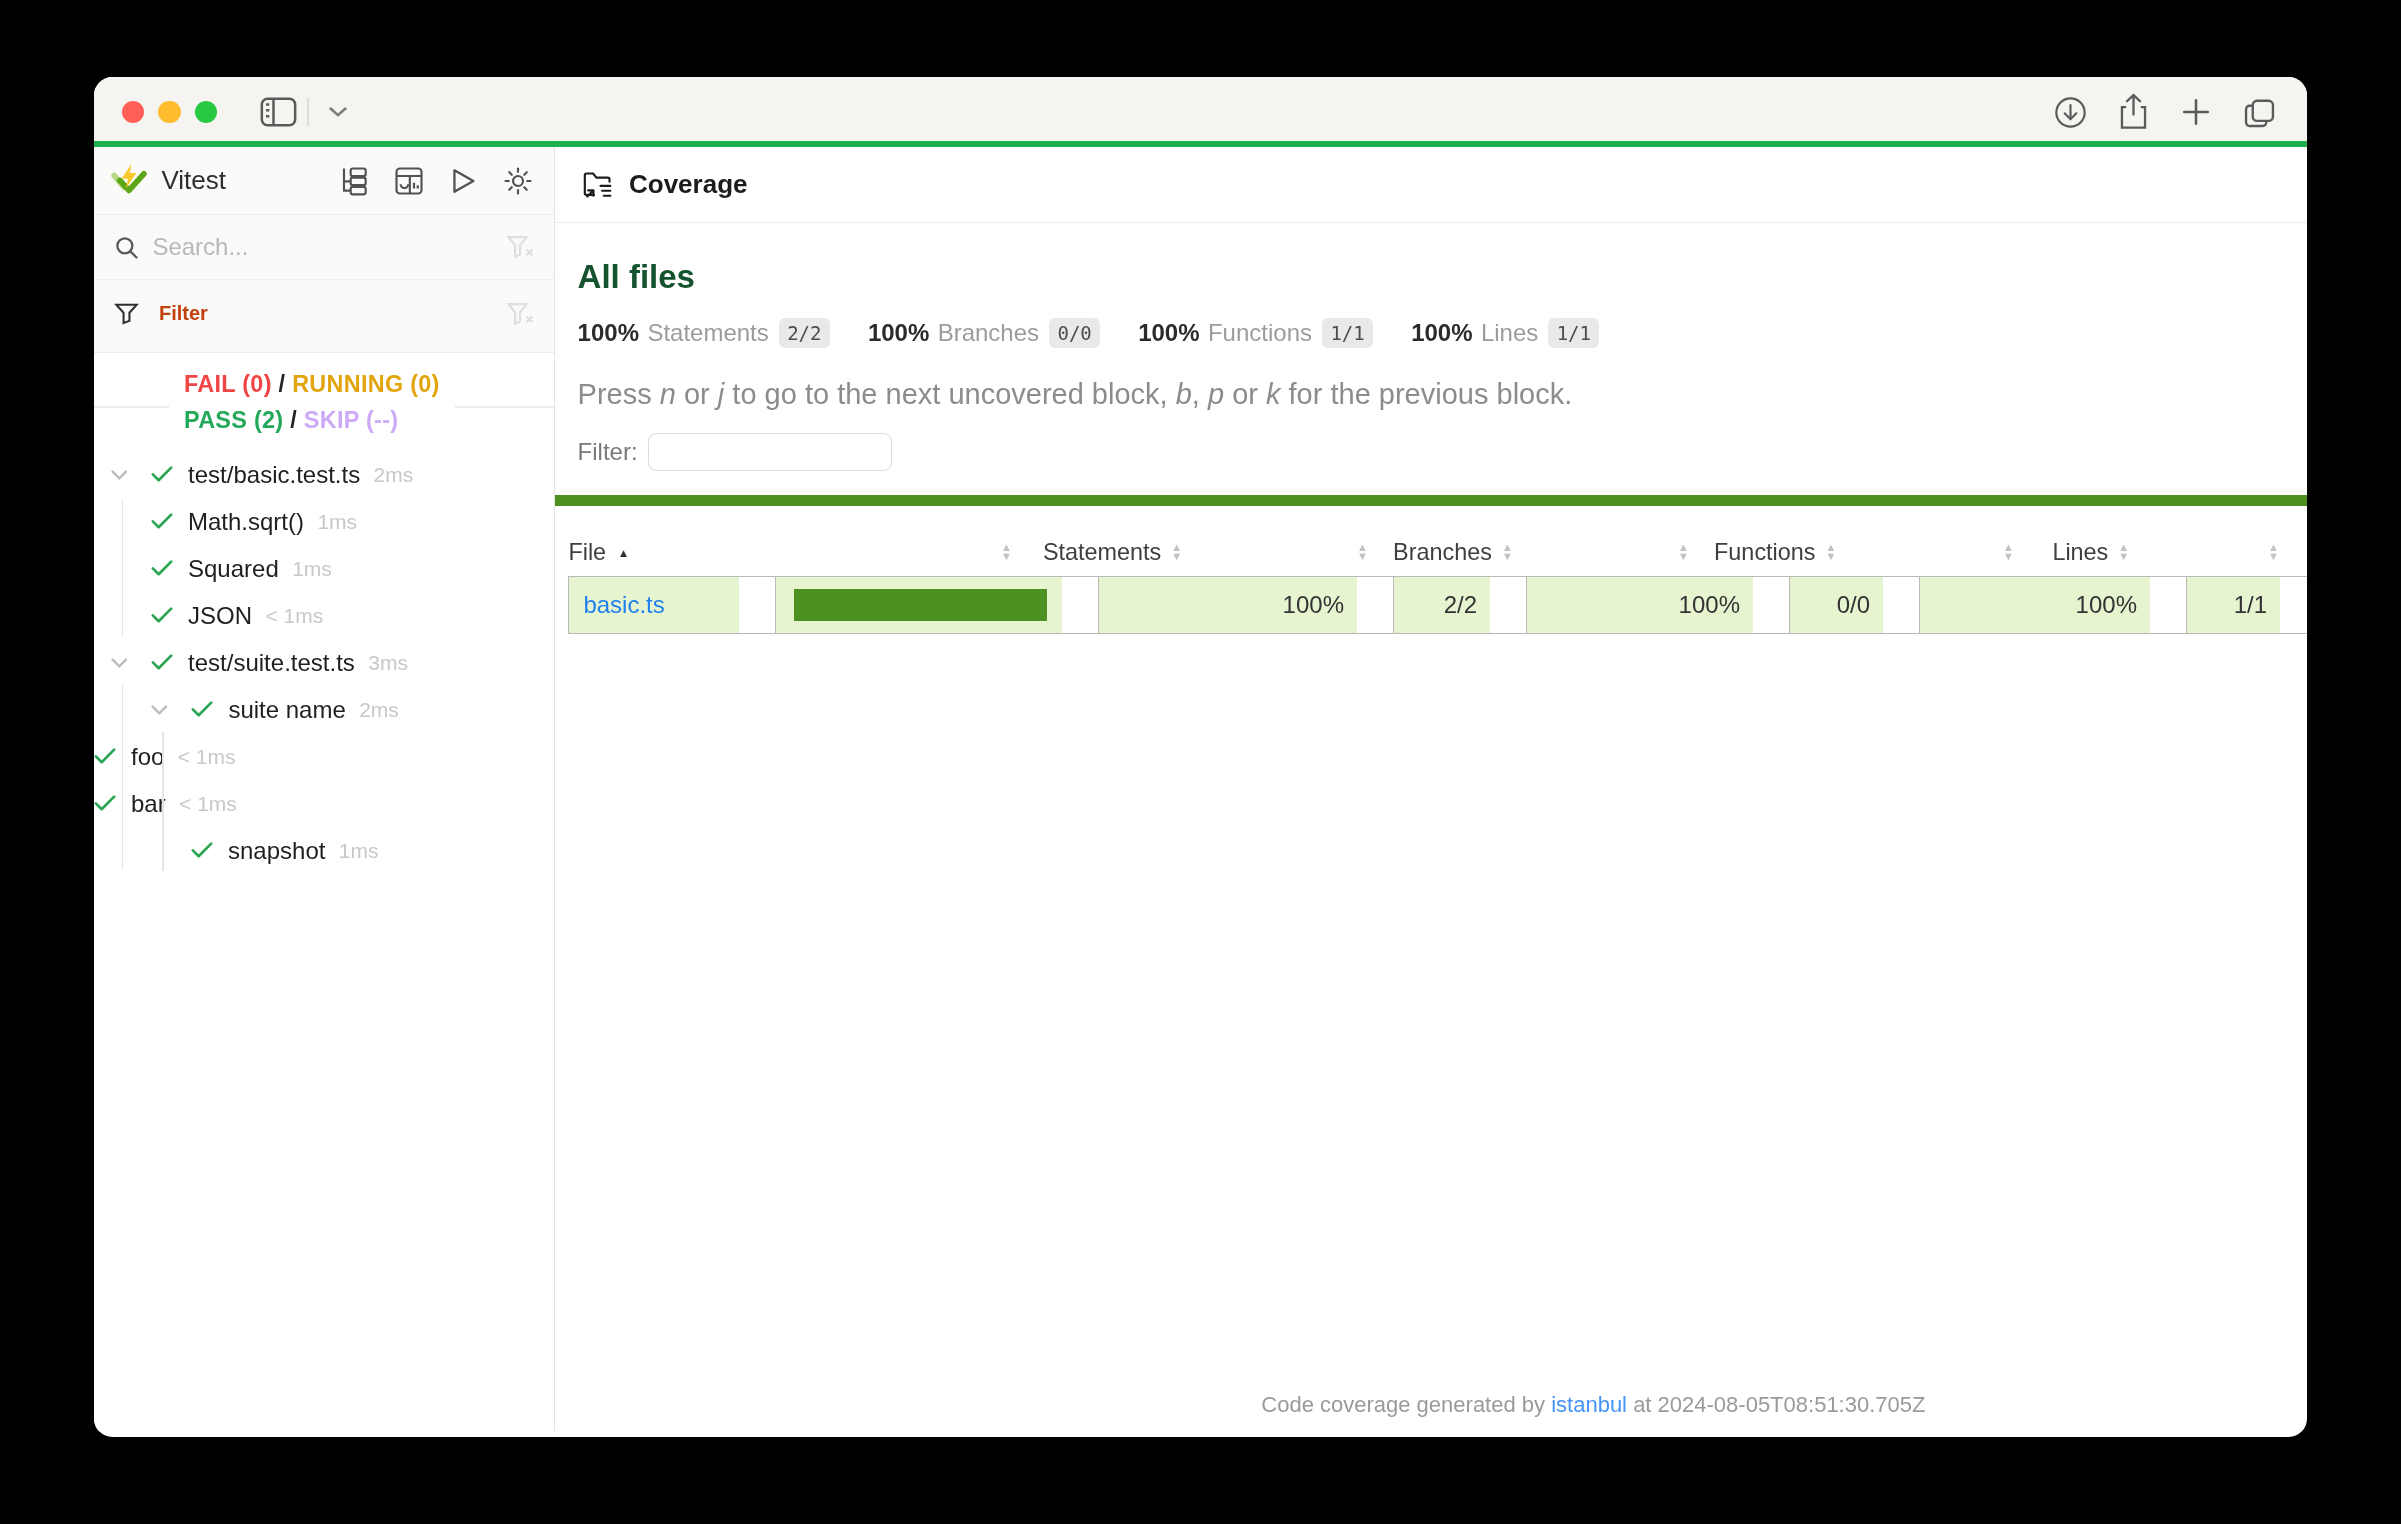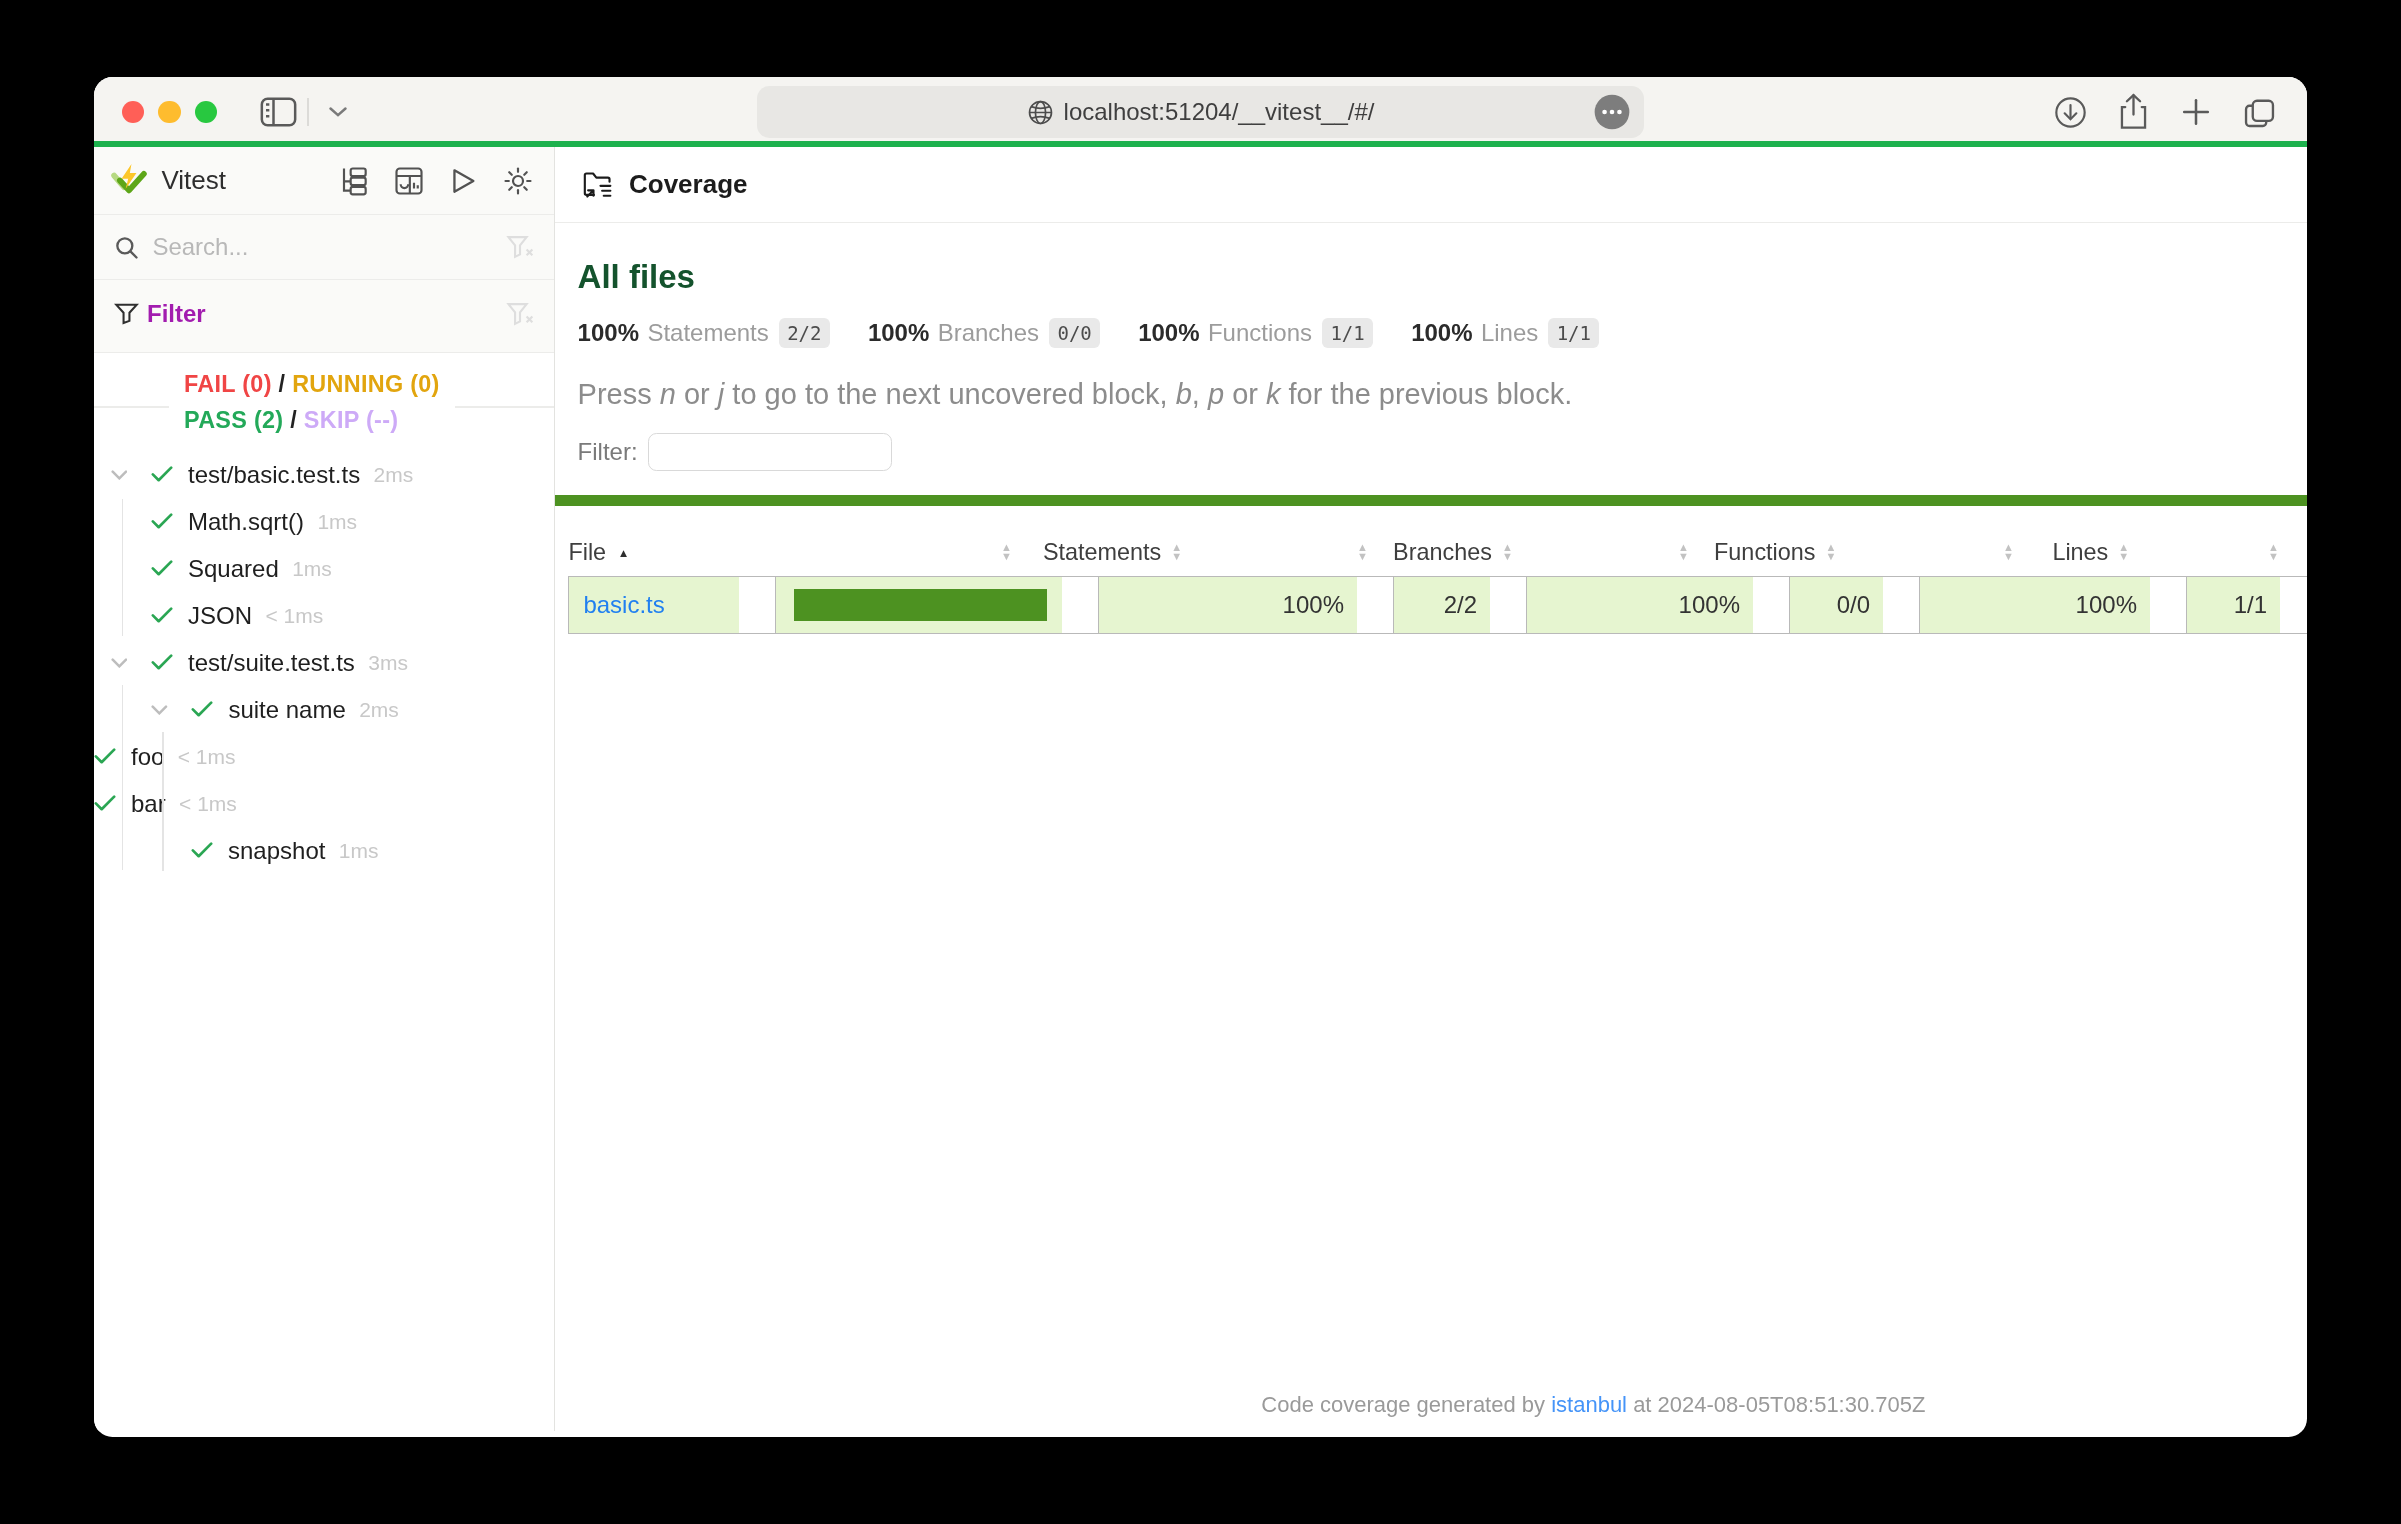--- a/index.html
+++ b/index.html
@@ -26,21 +26,21 @@
 
   
   .side-nav { height:68px; flex:none; background:#fafaf8; border-bottom:1.7px solid #ececea; display:flex; align-items:center; padding:0 16.7px 0 16px; }
   .brand-title { font-size:26px; color:#2e2e2e; margin-left:13.4px; flex:1; }
   .nav-actions { display:flex; align-items:center; gap:16.7px; }
   .search-row { height:65px; flex:none; background:#fafaf8; border-bottom:1.7px solid #ececea; display:flex; align-items:center; padding:0 20px; position:relative; }
   .search-row input { border:none; outline:none; background:transparent; font-size:24px; color:#333; margin-left:13.4px; flex:1; font-family:"Liberation Sans",sans-serif; }
   .search-row input::placeholder { color:#b8b8b8; }
   .filter-panel { background:#fafaf8; border-bottom:1.7px solid #ececea; padding:15px 20px 20px 20px; }
   .filter-head { display:flex; align-items:center; height:37px; }
-  .filter-title { font-size:24px; font-weight:700; color:#a21caf; margin-left:8px; flex:1; }
+  .filter-title { font-size:20px; font-weight:700; color:#c2410c; margin-left:20px; flex:1; }
   .cb-grid { display:grid; grid-template-columns:222px auto; margin-top:3.3px; }
   .cb-item { display:flex; align-items:center; margin-top:22px; cursor:default; }
   .cb-box { width:23.4px; height:23.4px; border:2.5px solid #3f3f3f; border-radius:5px; background:#fff; flex:none; }
   .cb-label { font-size:24px; color:#1d1d1d; margin-left:16px; }
 
   .summary { position:relative; height:95px; flex:none; }
   .summary-divider { position:absolute; left:0; right:0; top:53px; height:1.7px; background:#ececea; }
   .summary-block { position:relative; display:inline-block; background:#fff; margin-left:75px; padding:13.4px 15px 5px 15px; z-index:1; }
   .sum-line { font-size:23.4px; font-weight:700; letter-spacing:0.3px; line-height:36px; white-space:nowrap; }
 
@@ -106,37 +106,20 @@
             <line x1="16" y1="2" x2="16" y2="34"></line>
           <line x1="7" y1="9" x2="11" y2="9"></line>
             <line x1="7" y1="16" x2="11" y2="16"></line>
             <line x1="7" y1="23" x2="11" y2="23"></line>
         </svg>
       </span>
       <span class="tb-sep"></span>
       <span class="ibtn">
         <svg width="20" height="11.7" viewBox="0 0 24 14" fill="none" stroke="#7a7a7a" stroke-width="3" stroke-linecap="round">
             <path d="M3 3 L12 11 L21 3"></path>
-          </svg>
-      </span>
-    </div>
-    <div class="urlbar">
-      <svg width="27" height="27" viewBox="0 0 32 32" fill="none" stroke="#4d4d4d" stroke-width="2">
-        <circle cx="16" cy="16" r="13"></circle>
-          <ellipse cx="16" cy="16" rx="6" ry="13"></ellipse>
-        <line x1="3" y1="16" x2="29" y2="16"></line>
-          <path d="M5 9 Q16 13 27 9 M5 23 Q16 19 27 23"></path>
-      </svg>
-      <span class="utext">localhost:51204/__vitest__/#/</span>
-      <span class="url-ellipsis">
-        <svg width="38" height="38" viewBox="0 0 46 46">
-            <circle cx="23" cy="23" r="21" fill="#7d7d7d"></circle>
-          <circle cx="14" cy="23" r="2.8" fill="#fff"></circle>
-            <circle cx="23" cy="23" r="2.8" fill="#fff"></circle>
-            <circle cx="32" cy="23" r="2.8" fill="#fff"></circle>
           </svg>
       </span>
     </div>
     <div class="tb-icons-right">
       <span class="ibtn">
         <svg width="35" height="35" viewBox="0 0 42 42" fill="none" stroke="#5a5a5a" stroke-width="2.6" stroke-linecap="round">
           <circle cx="21" cy="21" r="17"></circle>
             <line x1="21" y1="12" x2="21" y2="28"></line>
             <path d="M14 22 L21 29 L28 22"></path>
         </svg>

